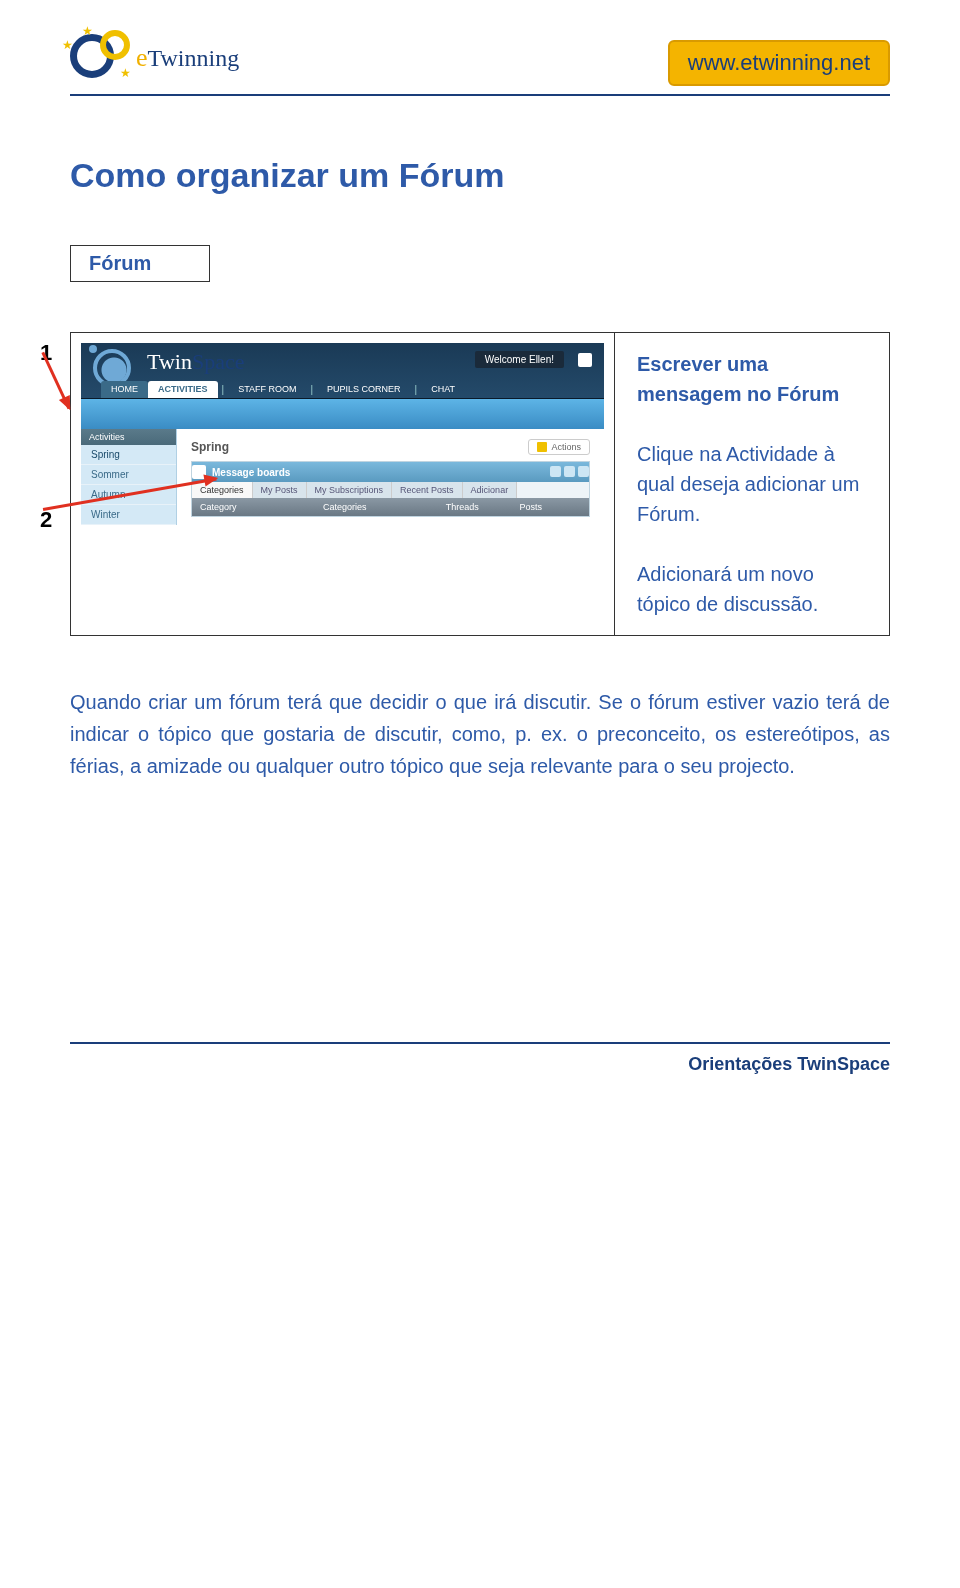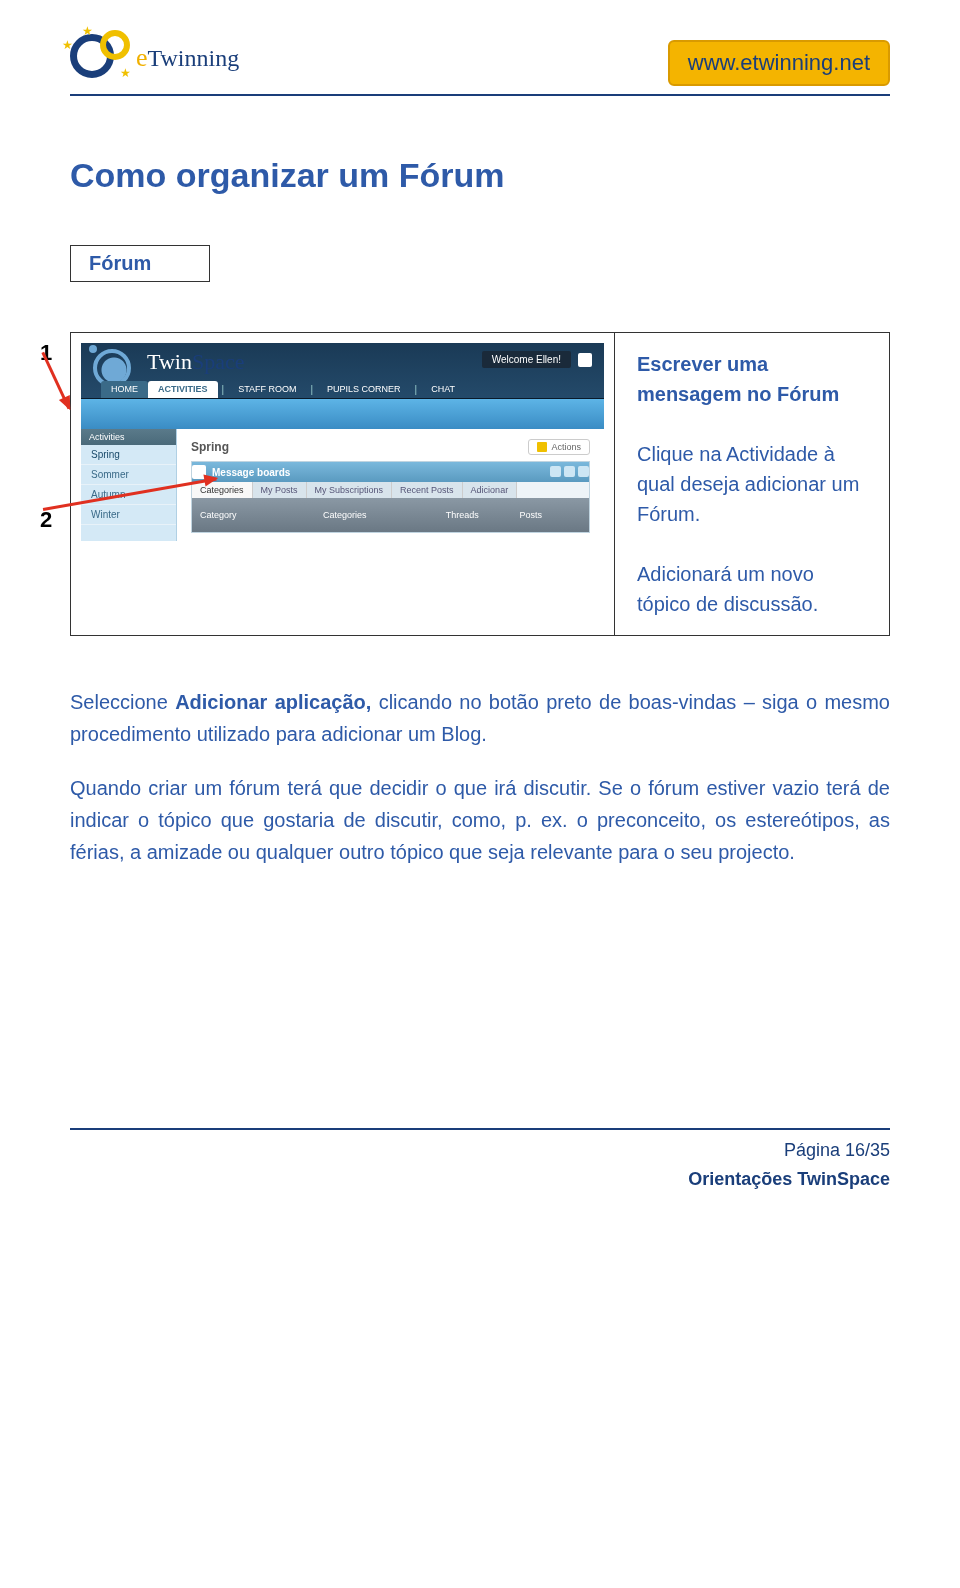--- a/index.html
+++ b/index.html
@@ -141,21 +141,21 @@
     content:''; position:absolute; border:4px solid #6fa9d6; border-radius:50%;
   }
   .app-header .gear::before{width:30px;height:30px;top:4px;left:4px;}
   .app-logo {
     position:absolute; left:66px; top:6px;
     font-family: Georgia, serif; font-size:22px; color:#fff;
   }
   .app-logo .sp { color:#1a3e7a;}
   .app-wel {
     position:absolute; right:12px; top:8px;
-    display:flex; align-items:center; gap:7px;
+    display:flex; align-items:center; gap:14px;
   }
   .wel-btn {
     background:#1a2a3a; color:#fff; padding:3px 10px; font-size:10px; border-radius:2px;
   }
   .wel-ico { width:14px;height:14px;background:#fff;border-radius:2px;}
   .app-nav {
     position:absolute; left:20px; bottom:0;
     display:flex; gap:0;
   }
   .app-nav .tab {
@@ -207,21 +207,21 @@
   }
   .panel-tabs .pt { padding:3px 8px; color:#557; background:#d8e4ec; border-right:1px solid #ccc;}
   .panel-tabs .pt.active{background:#f8f8f8;color:#333;}
   .add-cat {
     padding:6px 8px; font-size:10px; color:#335; text-decoration:underline;
     display:flex;align-items:center;gap:4px;
   }
   .add-cat::before{content:'';width:12px;height:12px;border:1px solid #888;}
   .col-hdr {
     background: linear-gradient(#8a98a4,#6a7884);
-    color:#fff; display:flex; font-size:9px; padding:12px 8px;
+    color:#fff; display:flex; font-size:9px; padding:4px 8px;
   }
   .col-hdr span:nth-child(1){flex:2;}
   .col-hdr span:nth-child(2){flex:2;}
   .col-hdr span:nth-child(3){flex:1.2;}
   .col-hdr span:nth-child(4){flex:1;}
 
   
   .arrow {
     position:absolute;
     height:2.5px; background:#e03020;
@@ -359,24 +359,20 @@
     </div>
 
     <div class="desc-cell">
       <p><strong>Escrever uma mensagem no Fórum</strong></p>
       <p>Clique na Actividade à qual deseja adicionar um Fórum.</p>
       <p>Adicionará um novo tópico de discussão.</p>
     </div>
   </div>
 
   <div class="body-text">
-    <p>
-      <span>Seleccione </span><strong>Adicionar aplicação,</strong><span> clicando no botão preto de boas-vindas – siga o mesmo procedimento utilizado para adicionar um Blog.</span>
-    </p>
     <p>Quando criar um fórum terá que decidir o que irá discutir. Se o fórum estiver vazio terá de indicar o tópico que gostaria de discutir, como, p. ex. o preconceito, os estereótipos, as férias, a amizade ou qualquer  outro tópico que seja relevante para o seu projecto.</p>
   </div>
 
   <div class="footer">
-    <div class="pg">Página 16/35</div>
     <div class="doc">Orientações TwinSpace</div>
   </div>
 
 </div>
 
 </body></html>

